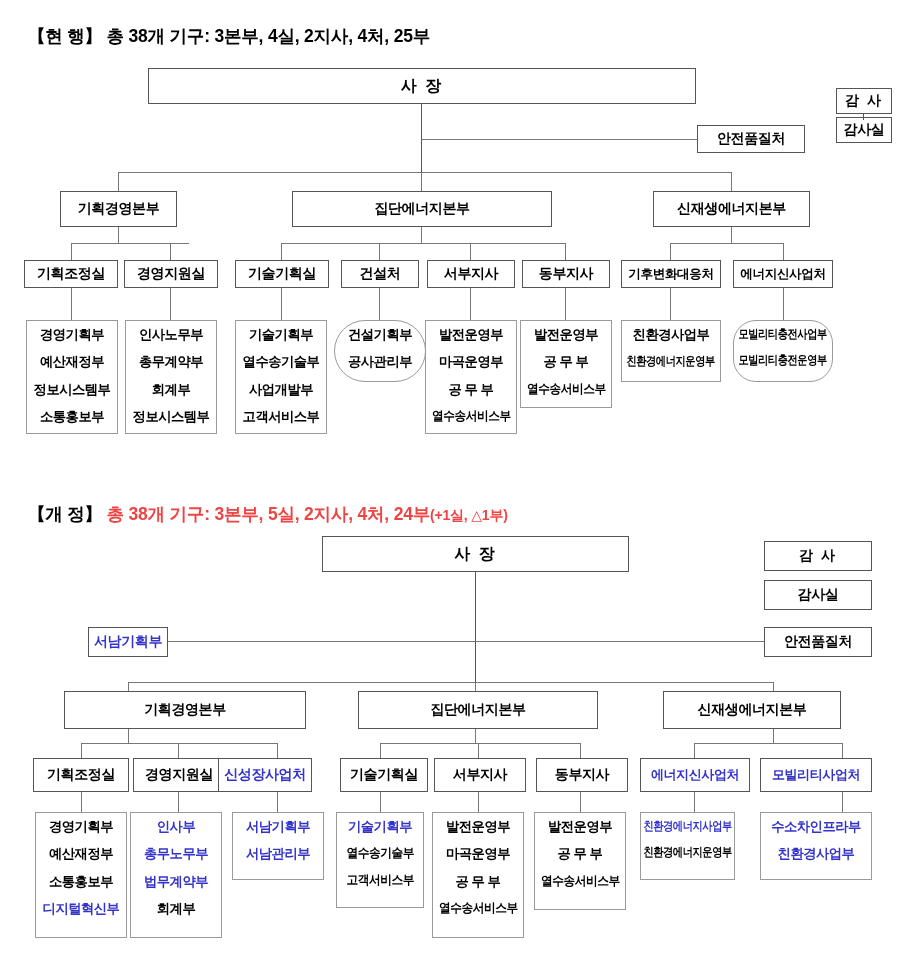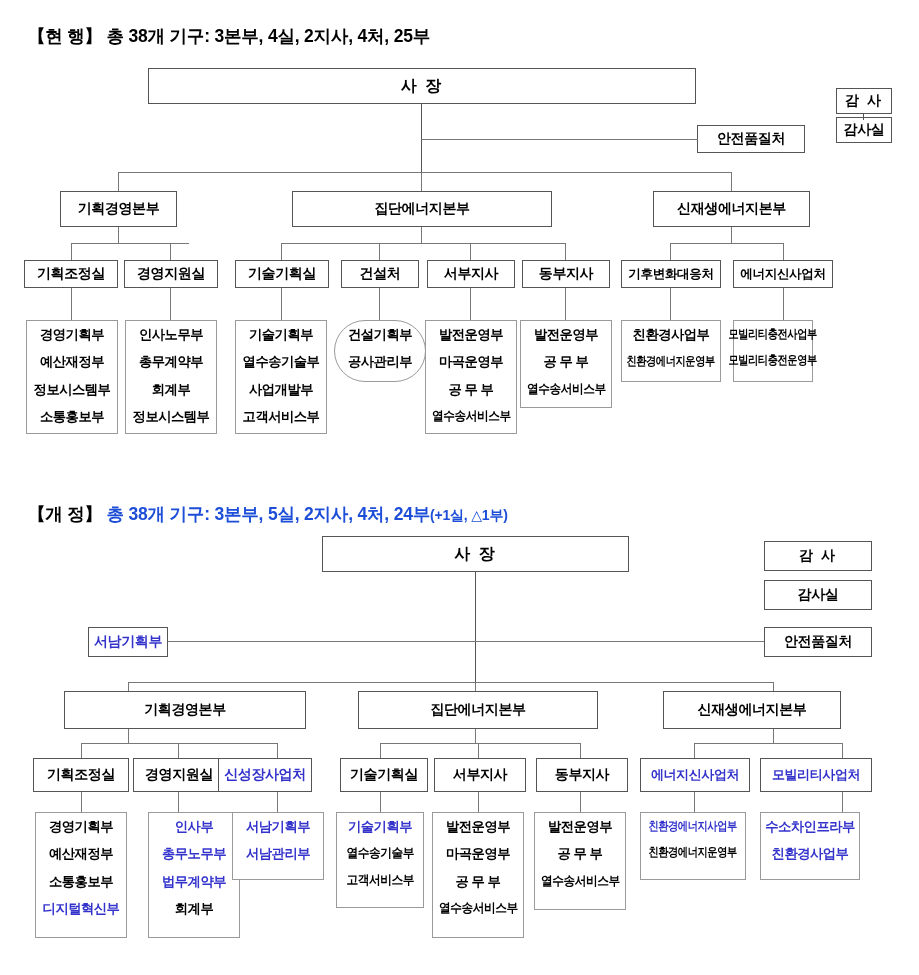--- a/index.html
+++ b/index.html
@@ -1,19 +1,19 @@
 <!DOCTYPE html>
 <html><head>
 <meta charset="utf-8">
 <style>
   html,body{margin:0;padding:0;background:#fff;}
   body{width:919px;height:975px;font-family:"Liberation Sans","DejaVu Sans",sans-serif;color:#000;position:relative;overflow:hidden;}
   .chart{position:absolute;left:0;top:0;width:919px;}
   .title{position:absolute;font-size:17.5px;font-weight:bold;white-space:nowrap;letter-spacing:-0.2px;}
-  .title .blue{color:#1d4ed8;}
+  .title .blue{color:#ef4444;}
   .title .sm{font-size:14px;}
   .box{position:absolute;box-sizing:border-box;border:1.4px solid #555;background:#fff;display:flex;align-items:center;justify-content:center;text-align:center;font-size:14px;font-weight:bold;white-space:nowrap;letter-spacing:-0.4px;}
   .blue-t{color:#3333cc;}
   .stack{position:absolute;box-sizing:border-box;border:1.2px solid #9a9a9a;background:#fff;display:flex;flex-direction:column;align-items:center;justify-content:flex-start;padding-top:7px;}
   .stack .item{font-size:13.3px;font-weight:bold;white-space:nowrap;letter-spacing:-0.5px;line-height:1;margin-bottom:14px;}
   .stack .item.cond{font-size:12.2px;transform:scaleX(0.84);}
   .stack .item.cond2{font-size:12.6px;transform:scaleX(0.93);}
   .ln{position:absolute;background:#555;}
   .hline{height:1.4px;}
   .vline{width:1.4px;}
@@ -114,21 +114,21 @@
   </div>
   <div class="stack" style="left:520px;top:320px;width:92px;height:88px;">
     <div class="item">발전운영부</div>
     <div class="item">공 무 부</div>
     <div class="item cond2">열수송서비스부</div>
   </div>
   <div class="stack" style="left:621px;top:320px;width:100px;height:62px;">
     <div class="item">친환경사업부</div>
     <div class="item cond">친환경에너지운영부</div>
   </div>
-  <div class="stack" style="left:733px;top:320px;width:80px;height:62px;">
+  <div class="stack" style="left:733px;top:320px;width:100px;height:62px;border-radius:23px;">
     <div class="item cond">모빌리티충전사업부</div>
     <div class="item cond">모빌리티충전운영부</div>
   </div>
 </div>
 
 <div class="chart" style="top:0;">
 
   <div class="title" style="left:28px;top:502px;">
     <span>【개 정】</span>
     <span class="blue">총 38개 기구: 3본부, 5실, 2지사, 4처, 24부</span><span class="blue sm">(+1실, △1부)</span>
@@ -196,21 +196,21 @@
   <div class="ln vline thin" style="left:580px;top:792px;height:20px;"></div>
   <div class="ln vline thin" style="left:694px;top:792px;height:20px;"></div>
   <div class="ln vline thin" style="left:842px;top:792px;height:20px;"></div>
 
   <div class="stack" style="left:35px;top:812px;width:92px;height:126px;">
     <div class="item">경영기획부</div>
     <div class="item">예산재정부</div>
     <div class="item">소통홍보부</div>
     <div class="item blue-t">디지털혁신부</div>
   </div>
-  <div class="stack" style="left:148px;top:812px;width:92px;height:126px;">
+  <div class="stack" style="left:130px;top:812px;width:92px;height:126px;">
     <div class="item blue-t">인사부</div>
     <div class="item blue-t">총무노무부</div>
     <div class="item blue-t">법무계약부</div>
     <div class="item">회계부</div>
   </div>
   <div class="stack" style="left:232px;top:812px;width:92px;height:68px;">
     <div class="item blue-t">서남기획부</div>
     <div class="item blue-t">서남관리부</div>
   </div>
   <div class="stack" style="left:336px;top:812px;width:88px;height:96px;">
@@ -222,21 +222,21 @@
     <div class="item">발전운영부</div>
     <div class="item">마곡운영부</div>
     <div class="item">공 무 부</div>
     <div class="item cond2">열수송서비스부</div>
   </div>
   <div class="stack" style="left:534px;top:812px;width:92px;height:98px;">
     <div class="item">발전운영부</div>
     <div class="item">공 무 부</div>
     <div class="item cond2">열수송서비스부</div>
   </div>
-  <div class="stack" style="left:640px;top:812px;width:106px;height:68px;">
+  <div class="stack" style="left:640px;top:812px;width:95px;height:68px;">
     <div class="item cond blue-t">친환경에너지사업부</div>
     <div class="item cond">친환경에너지운영부</div>
   </div>
-  <div class="stack" style="left:760px;top:812px;width:100px;height:68px;text-align:center;">
+  <div class="stack" style="left:760px;top:812px;width:112px;height:68px;text-align:center;">
     <div class="item blue-t">수소차인프라부</div>
     <div class="item blue-t">친환경사업부</div>
   </div>
 </div>
 
 </body></html>

